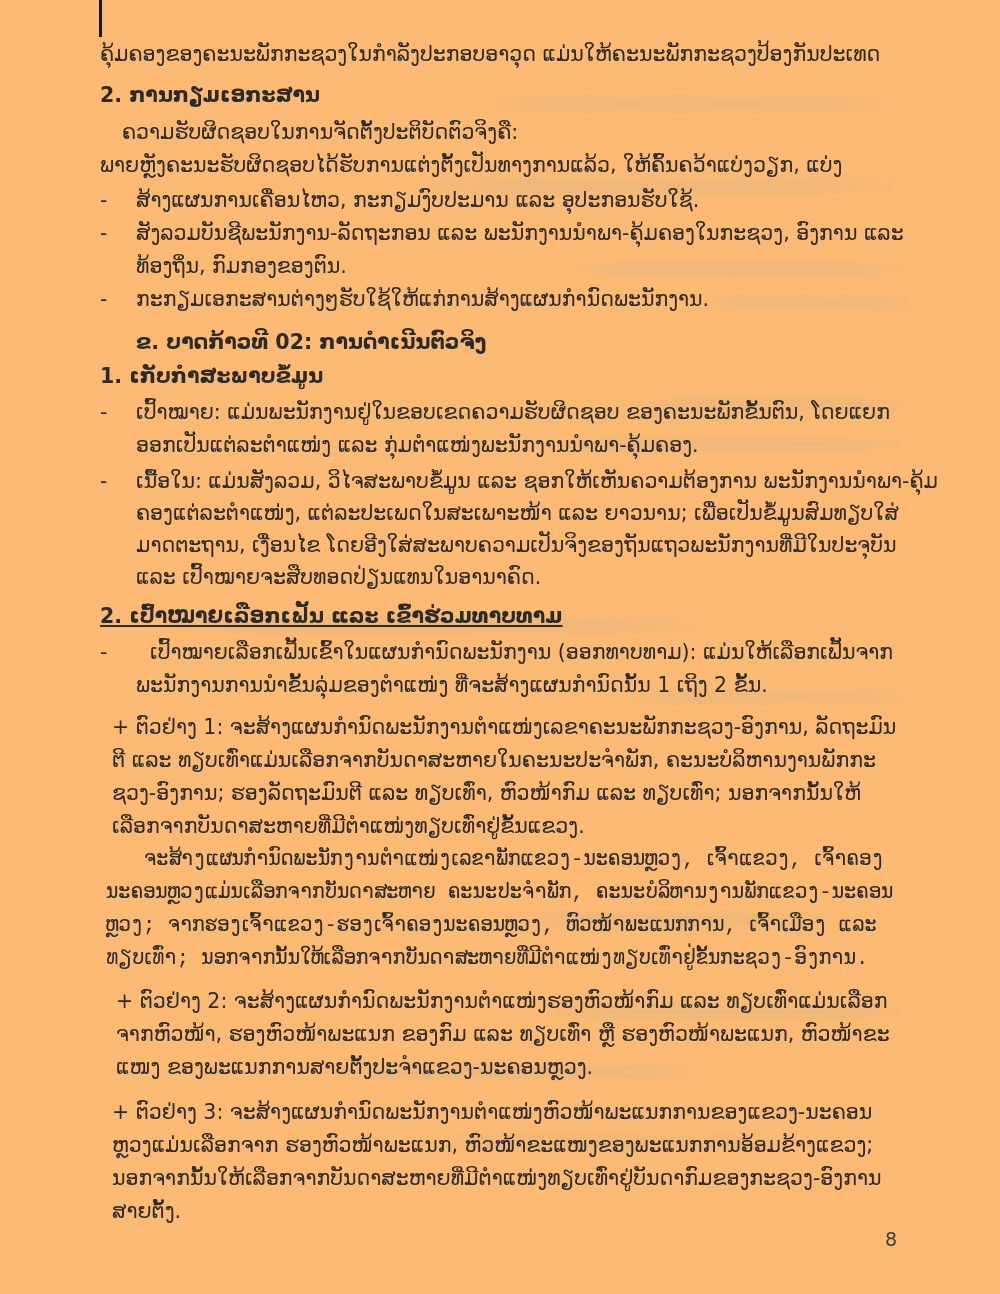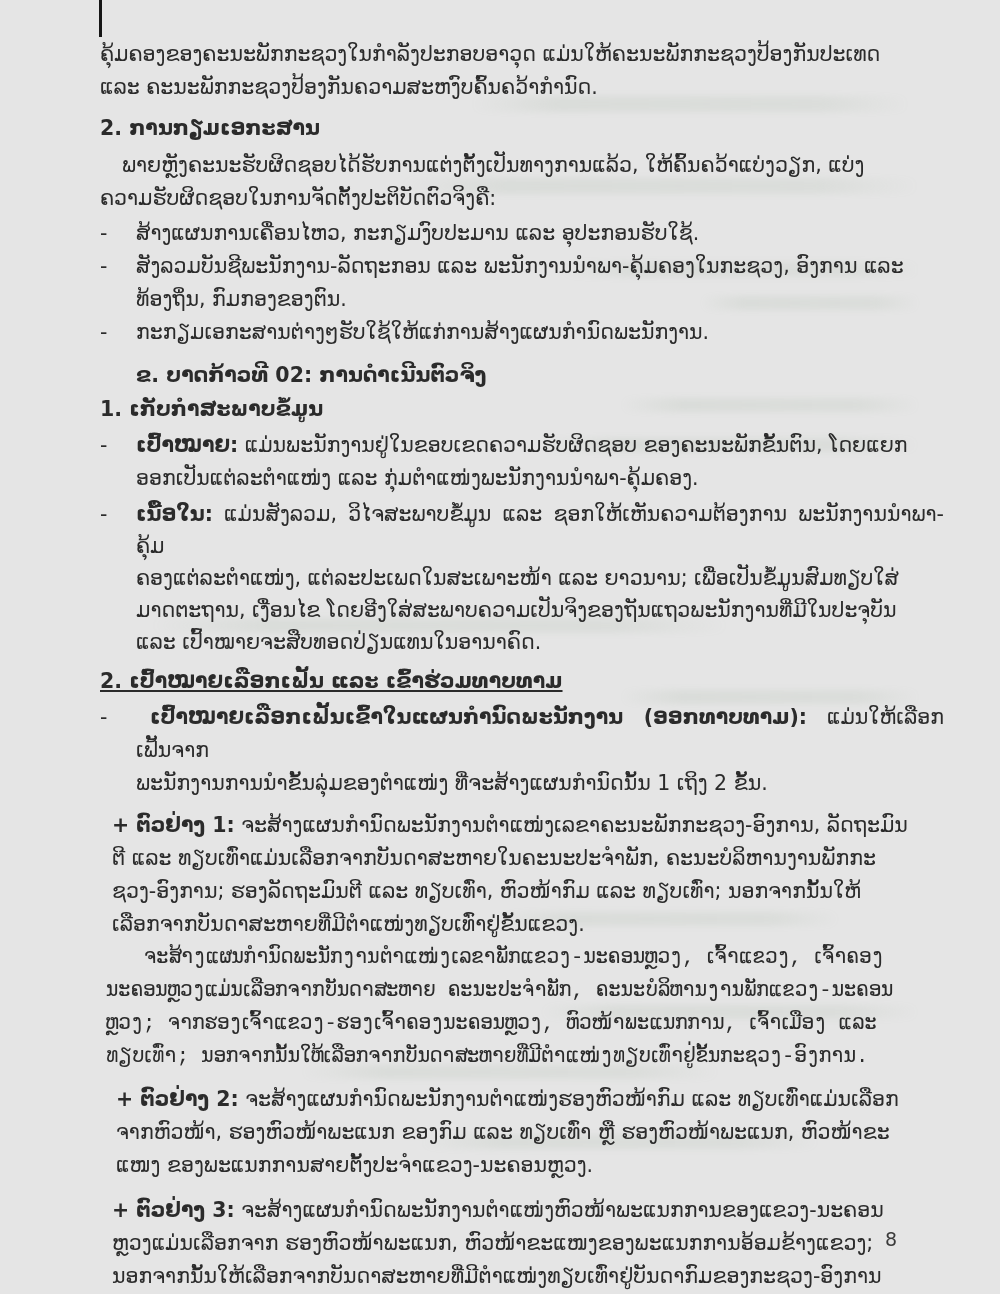--- a/index.html
+++ b/index.html
@@ -4,38 +4,38 @@
 <style>
   html,body{margin:0;padding:0;}
   body{
     width:1000px;height:1294px;
     background:#ffffff;
     font-family:"DejaVu Sans",sans-serif;
     color:#2b2b2b;
     position:relative;
     overflow:hidden;
   }
-  .page{position:absolute;inset:0;background:#e5e5e5;}
+  .page{position:absolute;inset:0;background:#fdba74;}
   
   .smudge{
     position:absolute;
     background:linear-gradient(90deg,rgba(160,175,150,.0),rgba(150,168,148,.5) 20%,rgba(150,168,148,.45) 80%,rgba(160,175,150,0));
     opacity:.28;filter:blur(3px);border-radius:6px;
   }
   .scan-line{
     position:absolute;left:99px;top:0;width:3px;height:37px;background:#161616;
   }
   .content{
     position:absolute;left:100px;right:56px;top:38px;
     font-size:20.5px;line-height:33px;
     text-align:justify;
   }
   .block{margin:0;}
   .line{display:block;}
-  .lead{font-weight:bold;}
+  .lead{font-weight:normal;}
   .b-heading{font-weight:bold;}
   .b-bullet{display:grid;grid-template-columns:36px 1fr;}
   .b-bullet .marker{font-weight:normal;}
   .b-plus{margin-left:12px;}
   .b-para2{margin-left:6px;font-family:Liberation Mono, monospace;}
   
   .content > .block:nth-child(2){margin-top:8px;}   
   .content > .block:nth-child(3){margin-top:4px;}
   .content > .block:nth-child(3) .line:first-child{text-indent:22px;}
   .content > .block:nth-child(4){margin-top:2px;}
@@ -72,28 +72,27 @@
   <div class="smudge" style="top:912px;left:500px;width:340px;height:14px;"></div>
   <div class="smudge" style="top:1005px;left:540px;width:380px;height:14px;"></div>
   <div class="smudge" style="top:1065px;left:300px;width:420px;height:14px;"></div>
   <div class="smudge" style="top:1135px;left:420px;width:400px;height:14px;"></div>
 
   <div class="scan-line"></div>
 
   <div class="content" id="doc-body">
       <div class="block b-para">
         <div class="line">ຄຸ້ມຄອງຂອງຄະນະພັກກະຊວງໃນກໍາລັງປະກອບອາວຸດ  ແມ່ນໃຫ້ຄະນະພັກກະຊວງປ້ອງກັນປະເທດ</div>
-        <div class="line">ແລະ ຄະນະພັກກະຊວງປ້ອງກັນຄວາມສະຫງົບຄົ້ນຄວ້າກໍານົດ.</div>
       </div>
       <div class="block b-heading">
         <div class="line">2. ການກຽມເອກະສານ</div>
       </div>
       <div class="block b-para">
+        <div class="line">ຄວາມຮັບຜິດຊອບໃນການຈັດຕັ້ງປະຕິບັດຕົວຈິງຄື:</div>
         <div class="line">ພາຍຫຼັງຄະນະຮັບຜິດຊອບໄດ້ຮັບການແຕ່ງຕັ້ງເປັນທາງການແລ້ວ, ໃຫ້ຄົ້ນຄວ້າແບ່ງວຽກ, ແບ່ງ</div>
-        <div class="line">ຄວາມຮັບຜິດຊອບໃນການຈັດຕັ້ງປະຕິບັດຕົວຈິງຄື:</div>
       </div>
       <div class="block b-bullet">
         <span class="marker">-</span>
         <div class="bullet-text">
           <div class="line">ສ້າງແຜນການເຄື່ອນໄຫວ, ກະກຽມງົບປະມານ ແລະ ອຸປະກອນຮັບໃຊ້.</div>
         </div>
       </div>
       <div class="block b-bullet">
         <span class="marker">-</span>
         <div class="bullet-text">

